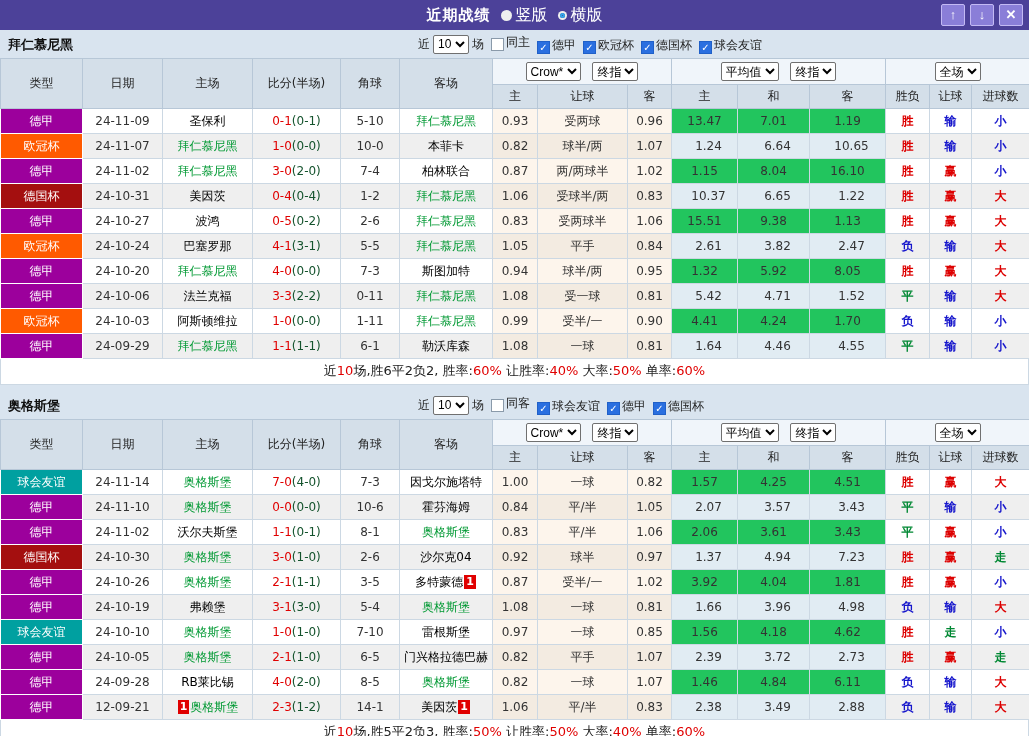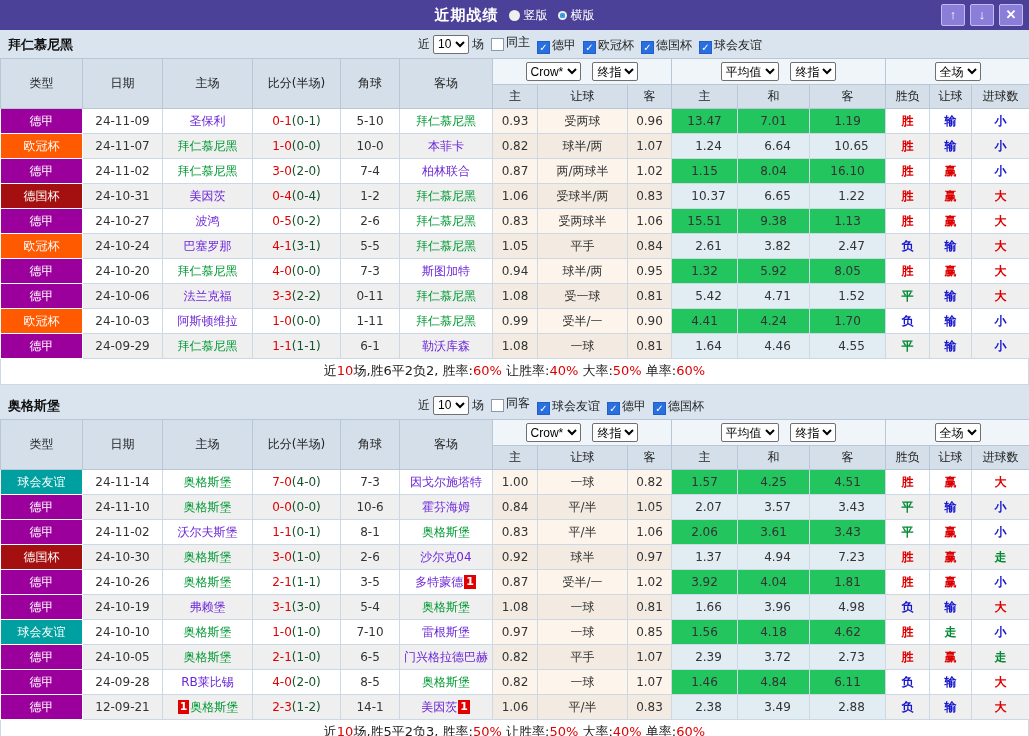--- a/index.html
+++ b/index.html
@@ -6,21 +6,21 @@
   html,body { width:1029px; height:736px; overflow:hidden;
     font-family:"DejaVu Sans","Liberation Sans",sans-serif; font-size:12px; color:#222;
     background:#d9e4ef; }
   .window { width:1029px; height:736px; display:flex; flex-direction:column; }
 
   
   .titlebar { position:relative; height:30px; background:#4c4199; flex:0 0 30px;
     display:flex; align-items:center; justify-content:center; color:#fff; }
   .title-center { display:flex; align-items:center; gap:10px; }
   .page-title { font-size:15px; font-weight:bold; letter-spacing:1px; }
-  .radio-wrap { display:inline-flex; align-items:center; font-size:12px; cursor:pointer; }
+  .radio-wrap { display:inline-flex; align-items:center; font-size:16px; cursor:pointer; }
   .radio { display:inline-block; border-radius:50%; margin-right:4px; }
   .radio.sel { width:11px; height:11px; background:#efefef; }
   .radio.unsel { width:5px; height:5px; border:2px solid #35a7e8; box-shadow:0 0 0 2px #efefef; margin:2px 6px 2px 2px; }
   .tbtns { position:absolute; right:6px; top:4px; display:flex; gap:5px; }
   .tbtn { width:24px; height:22px; background:#8a7ed8; border:1px solid #c3b9f4; color:#fff;
     font-size:13px; font-weight:bold; border-radius:2px; cursor:pointer; line-height:18px; }
 
   
   .filterbar { position:relative; height:28px; flex:0 0 28px; }
   .team { position:absolute; left:8px; top:6px; font-weight:bold; font-size:13px; color:#111; }
@@ -43,21 +43,21 @@
   td { border:1px solid #ccd8e3; height:25px; text-align:center; color:#333; overflow:hidden;
     white-space:nowrap; }
   tr.even td { background:#efefef; }
   tr.odd td { background:#ffffff; }
   td.c-type { border:1px solid #fff; color:#fff; }
   tr.odd td.crow,  td.crow  { background:#fdf5ec; }
   tr.even td.crow { background:#f3ebe1; }
   tr.odd td.avg,   td.avg   { background:#22c55e; }
   tr.even td.avg  { background:#e1ecf3;padding-left:8px; }
   td.c-team { cursor:pointer; }
-  .tname { color:#6d28d9; }
+  .tname { color:#000000; }
   .tname.subj { color:#009933; }
   .ft { color:#e00000; }
   .ht { color:#14532d; }
   .badge { display:inline-block; background:#e00000; color:#fff; font-weight:bold; font-size:11px;
     line-height:14px; padding:0 2px; margin:0 1px; vertical-align:1px; }
   td.c-res { font-weight:bold; }
 
   
   .summary { background:#fff; border:1px solid #ccd8e3; border-top:none; text-align:center;
     padding:3px 0 4px; font-size:13px; color:#222; }

